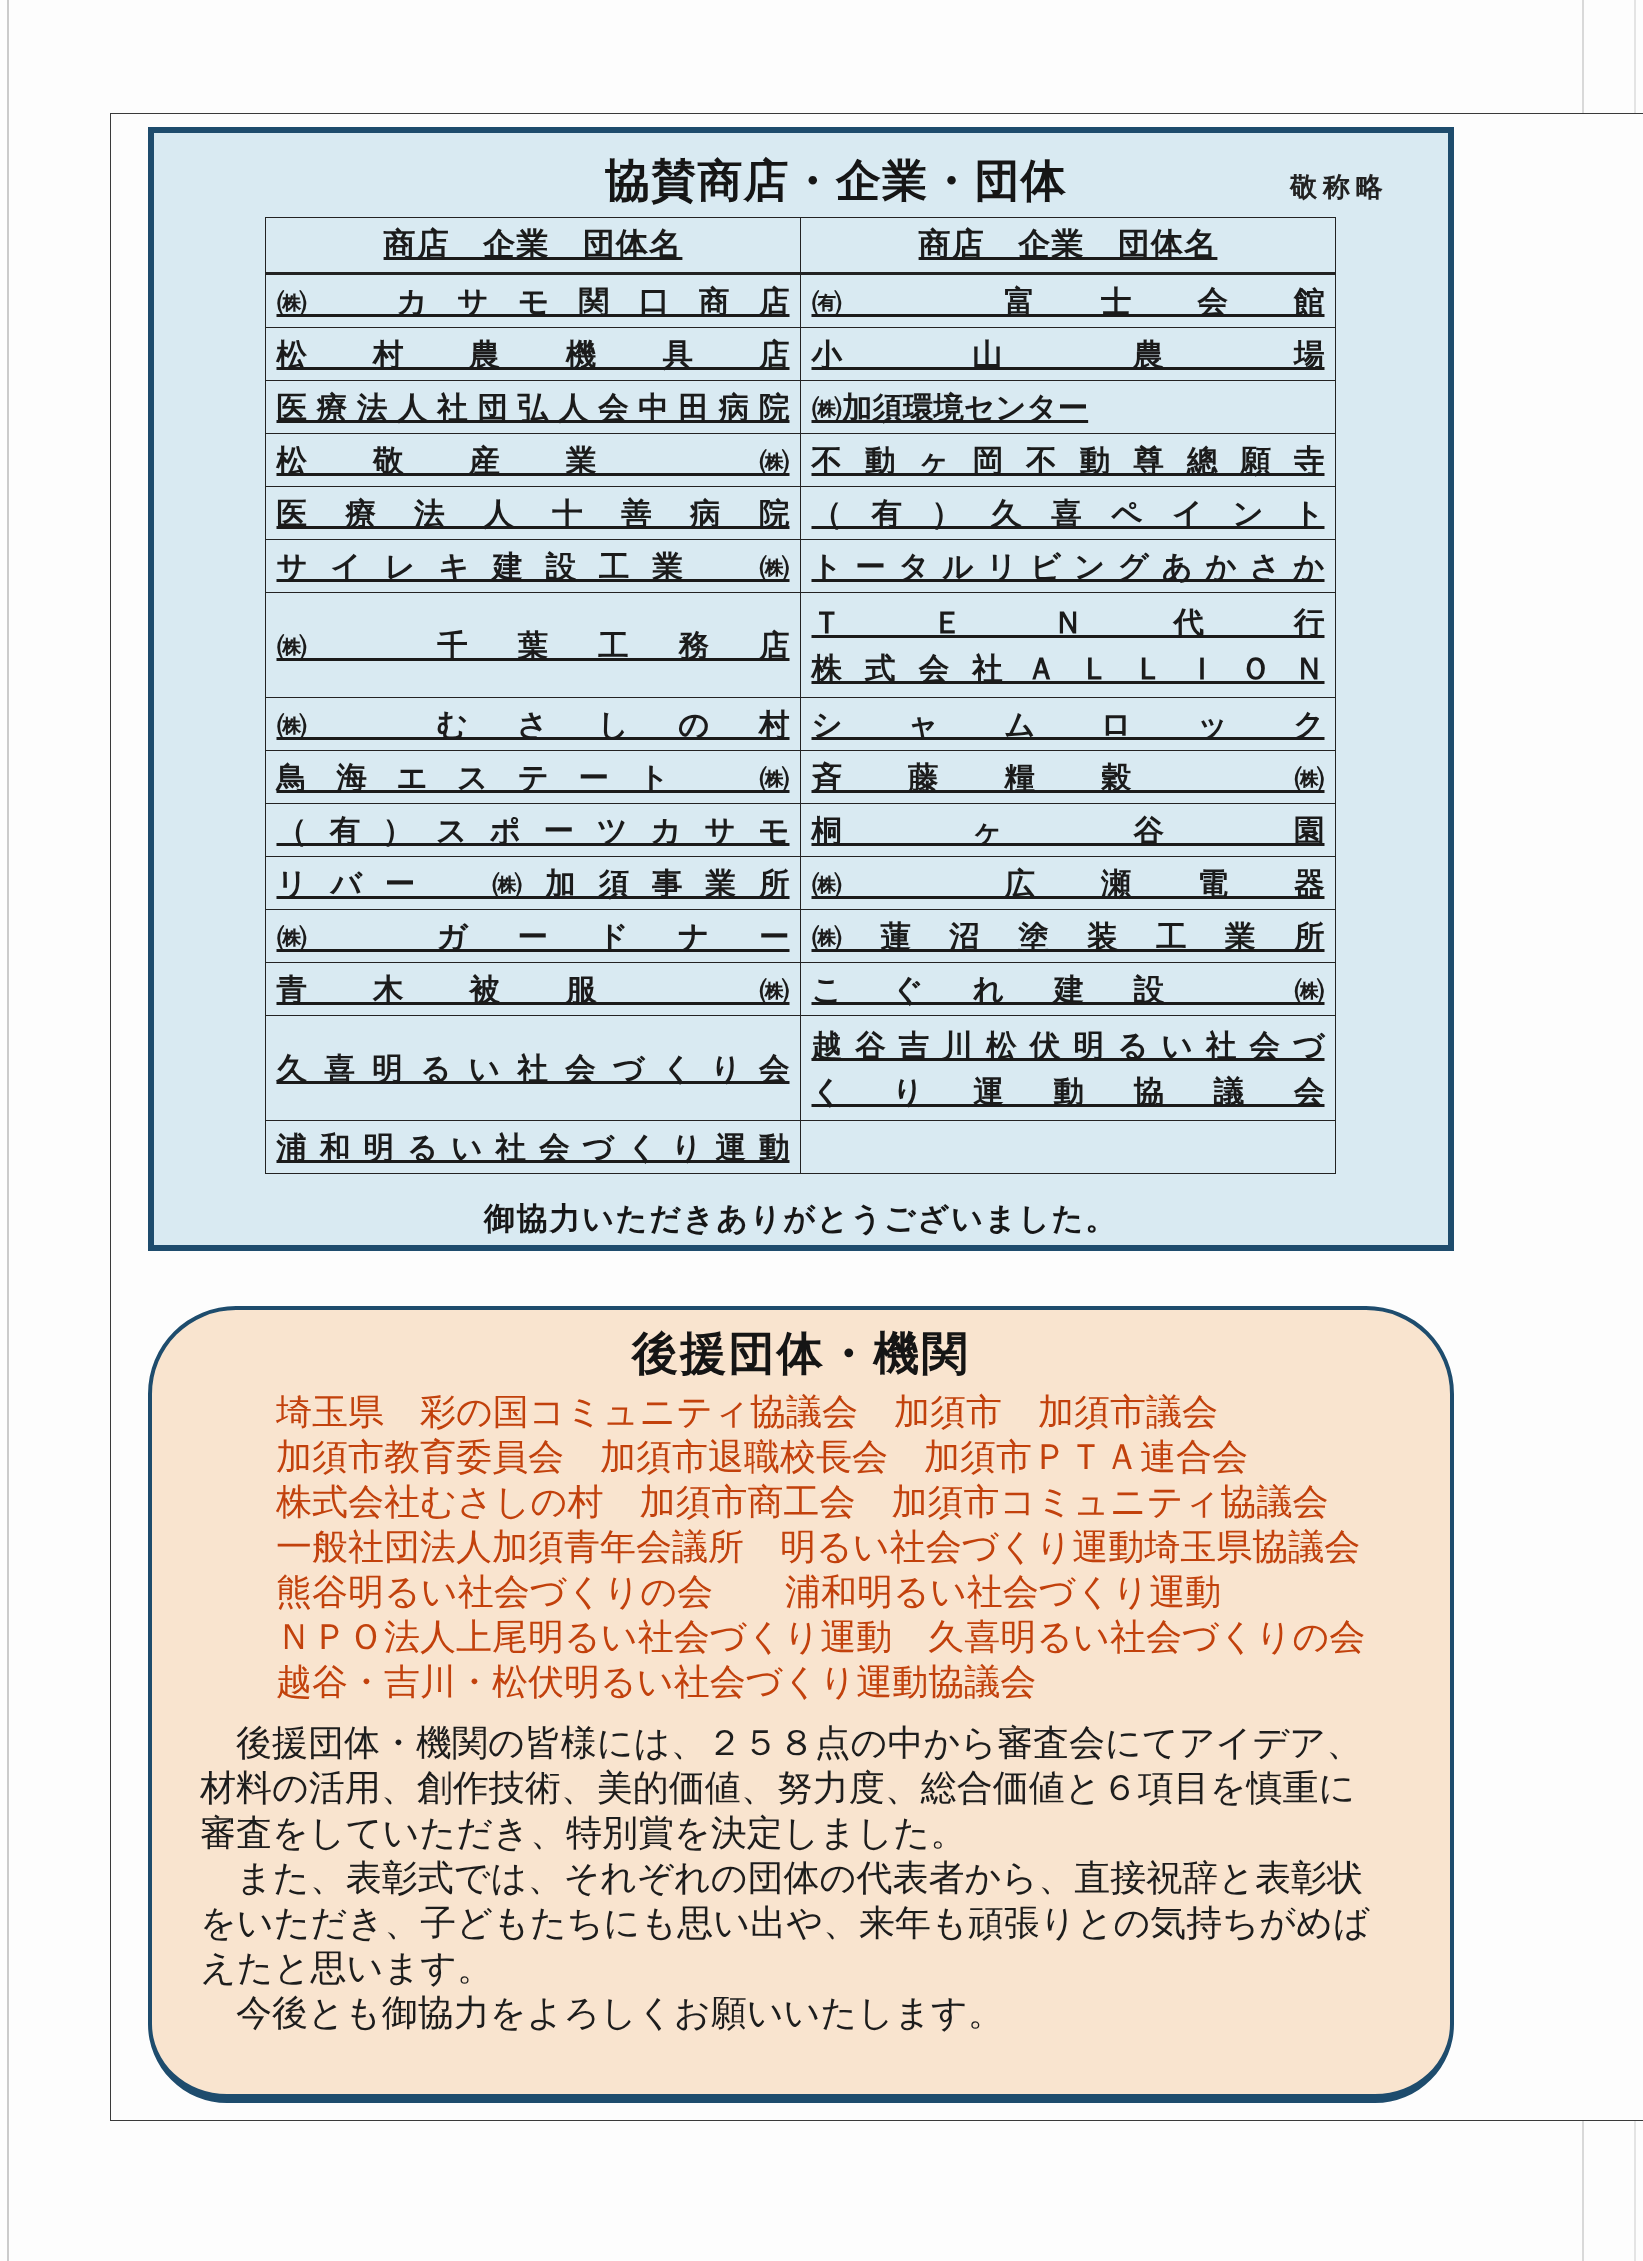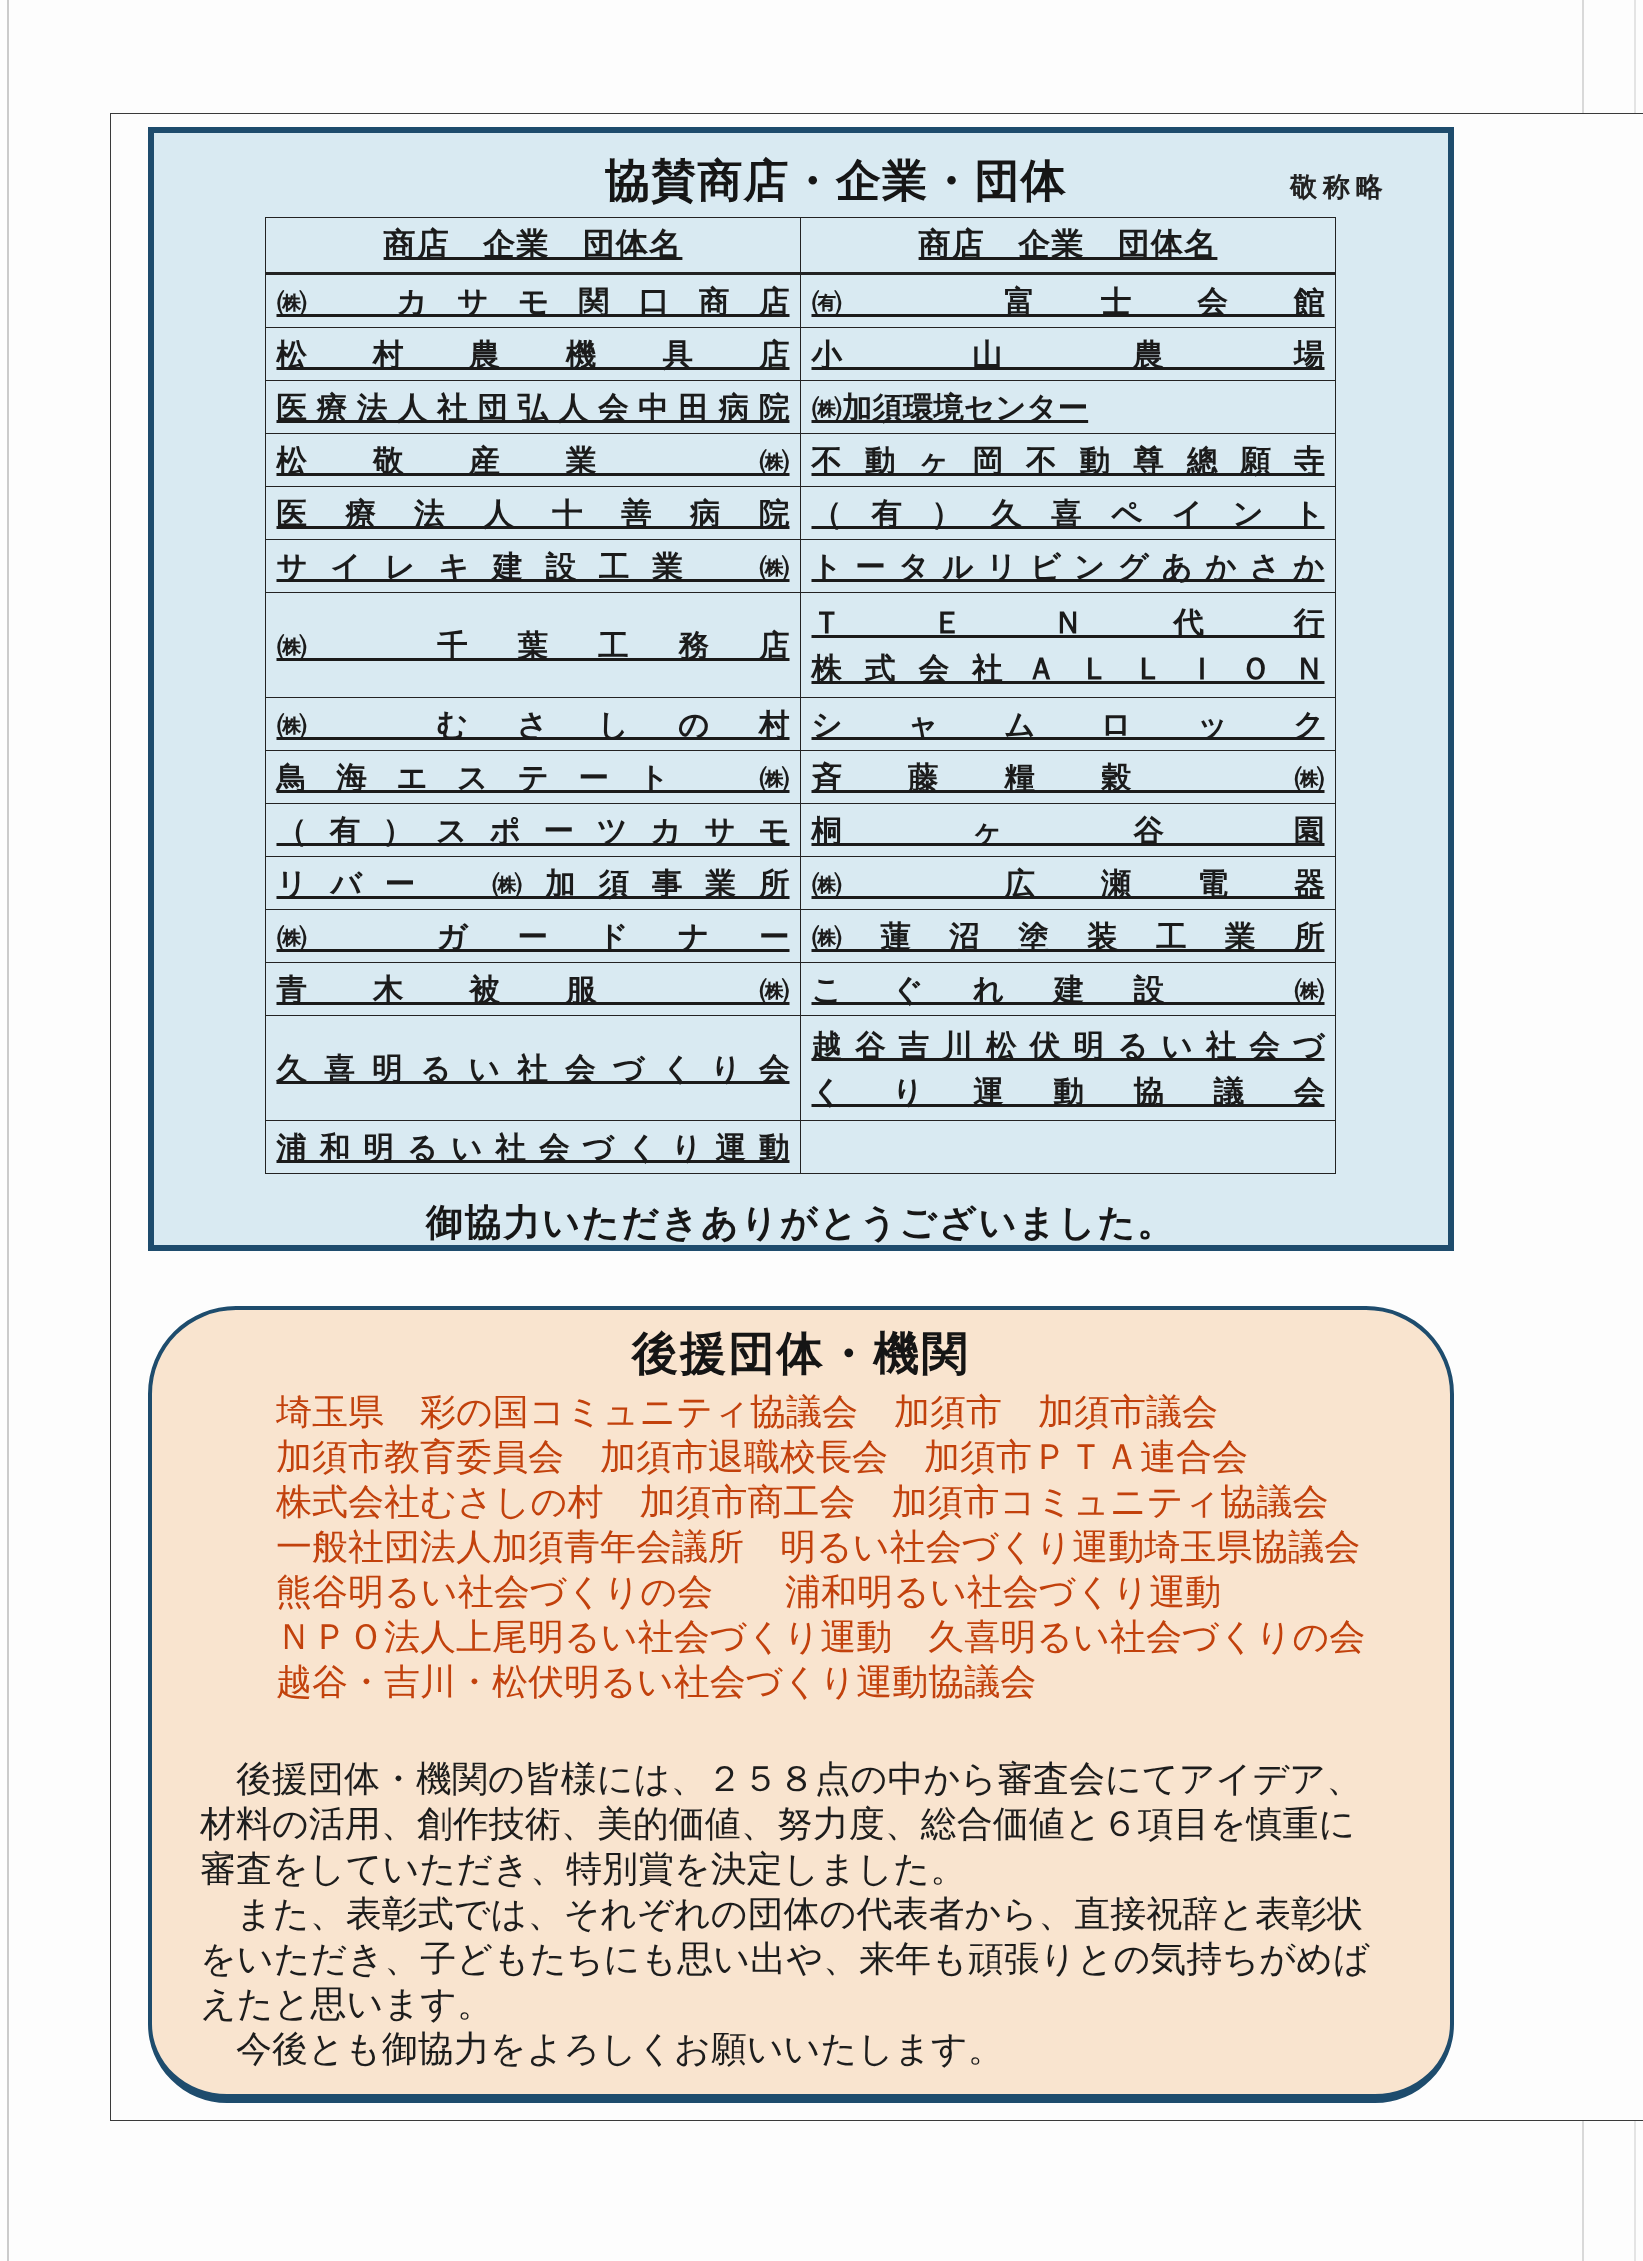--- a/index.html
+++ b/index.html
@@ -47,41 +47,41 @@
     height:52px;padding:0 10.5px;font-size:30.5px;font-weight:600;
     vertical-align:middle;line-height:46px;
     white-space:pre-line;
     text-align:justify;text-align-last:justify;text-justify:inter-character;
     overflow:hidden;
   }
   table.sponsor tr.tall td{height:104px;}
   table.sponsor td.ta-left{text-align:left;text-align-last:left;}
   .thanks{
     position:absolute;left:0;width:100%;top:1065px;
-    text-align:center;font-size:37px;font-weight:700;letter-spacing:1.8px;color:#171717;
+    text-align:center;font-size:31px;font-weight:700;letter-spacing:1.8px;color:#171717;
   }
 
   
   .support-box{
     position:absolute;left:37px;top:1192px;width:1306px;height:797px;
     box-sizing:border-box;background:#f9e4cf;
     border:4.7px solid #1e4c6d;border-bottom-width:9.4px;
     border-radius:88px 88px 79px 79px;
     padding-top:16px;
   }
   .support-title{
     margin:0;text-align:center;
     font-size:46px;font-weight:800;letter-spacing:2.3px;color:#151515;line-height:55px;
   }
   .supporters{
     margin:8.2px 35px 0 124px;
     font-size:36px;font-weight:500;line-height:45px;color:#c2410c;
   }
   .closing{
-    margin:52px 33px 0 48px;
+    margin:16px 33px 0 48px;
     font-size:36px;font-weight:500;line-height:45px;color:#1d1d1d;
   }
   .supporters div,.closing div{white-space:pre-wrap;}
 </style>
 </head>
 <body>
 
 <div>
   <div class="scan-line l"></div>
   <div class="scan-line r1"></div>

